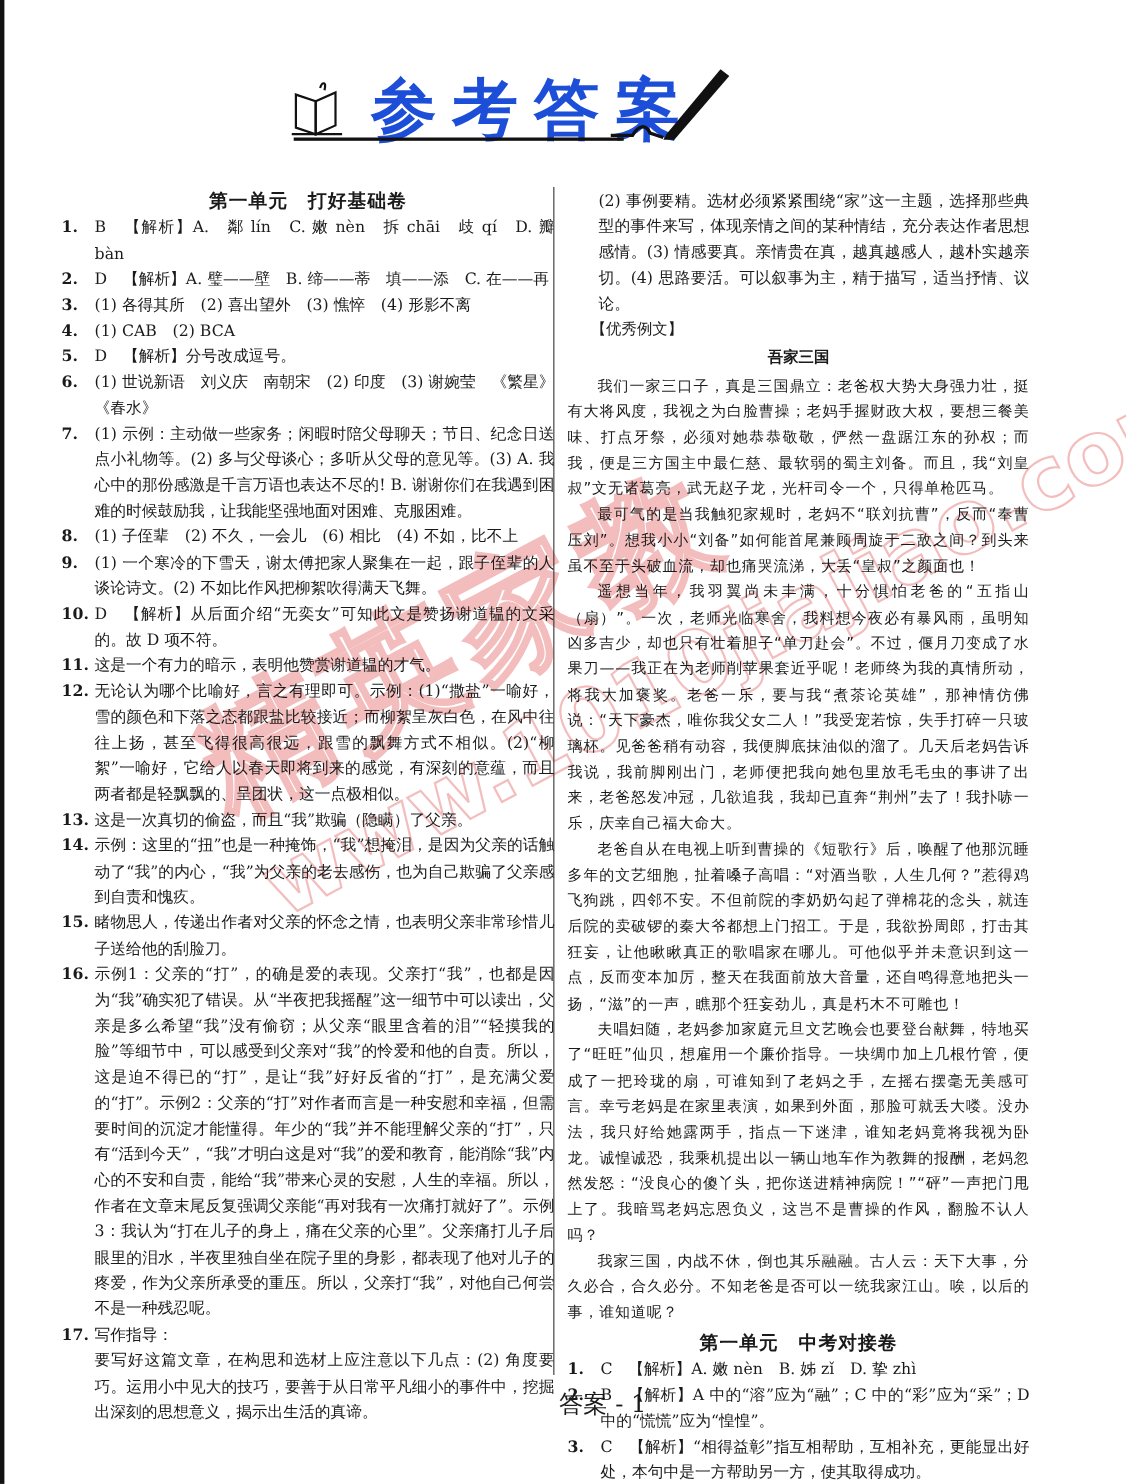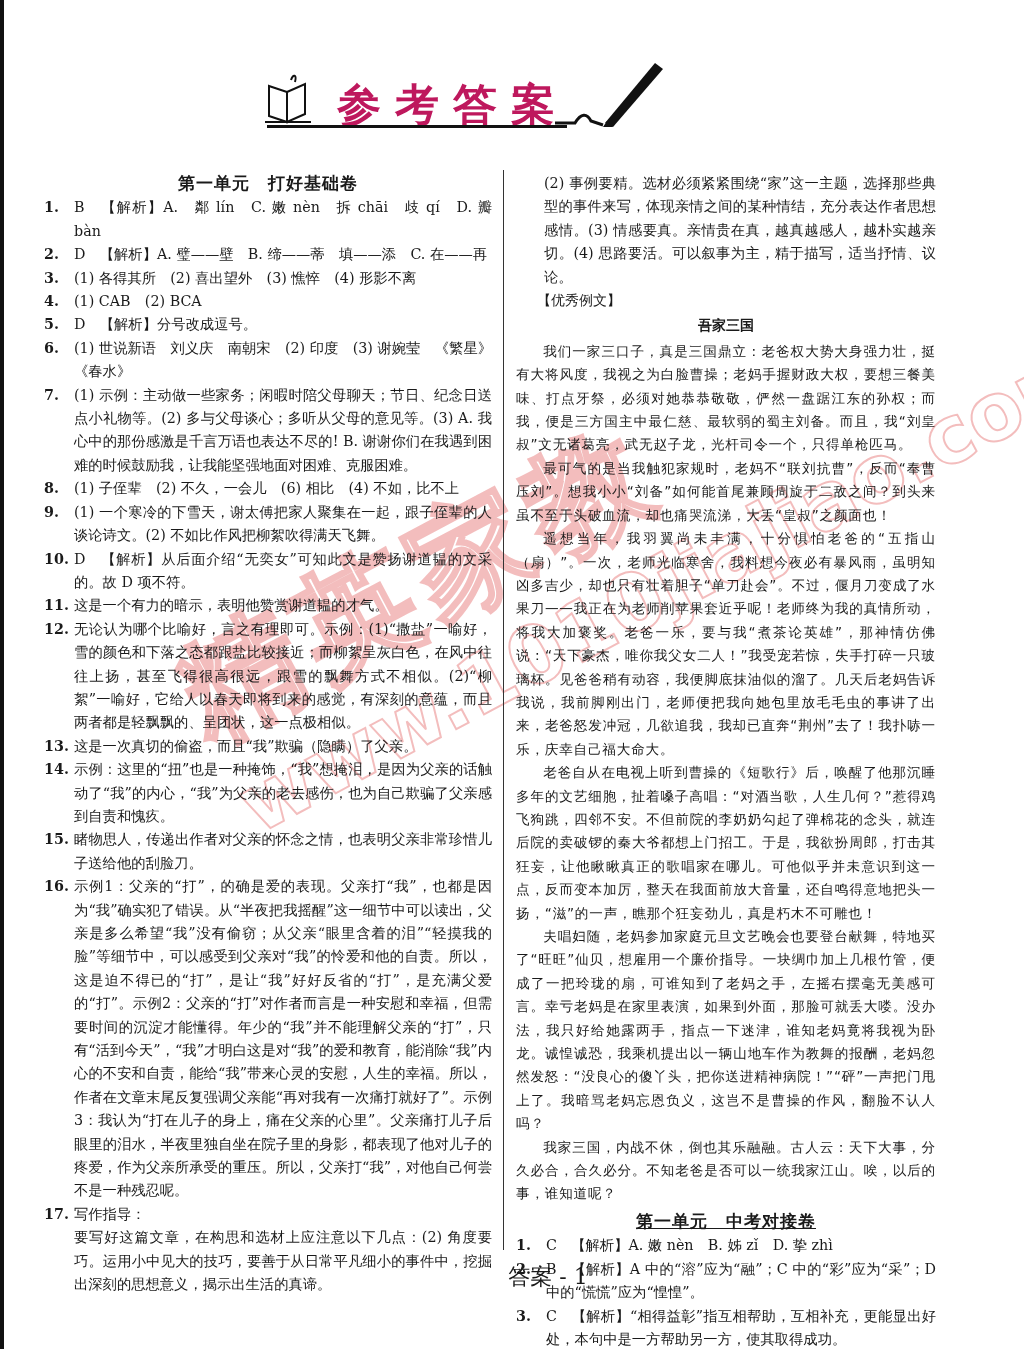--- a/index.html
+++ b/index.html
@@ -4,29 +4,29 @@
 <style>
   html, body { margin: 0; padding: 0; background: #ffffff; }
   body {
     width: 1024px; height: 1349px; position: relative; overflow: hidden;
     font-family: "DejaVu Serif", "Liberation Serif", serif;
     color: #1a1a1a;
   }
   .left-edge { position: absolute; left: 0; top: 0; width: 4px; height: 1349px; background: #111; }
   .header { position: absolute; left: 255px; top: 60px; width: 500px; height: 80px; }
   .header .title {
-    position: absolute; left: 82px; top: 16px;
-    font-family: "DejaVu Serif", serif; font-weight: bold; font-size: 44px; letter-spacing: 14px; color: #be185d;
+    position: absolute; left: 82px; top: 0;
+    font-family: "DejaVu Serif", serif; font-weight: bold; font-size: 60px; letter-spacing: 14px; color: #1d4ed8;
   }
   .header .rule { position: absolute; left: 12px; top: 65px; width: 300px; height: 3px; background: #111; }
   .header .book { position: absolute; left: 10px; top: 12px; width: 48px; height: 52px; }
   .header .pen { position: absolute; left: 300px; top: -5px; width: 130px; height: 80px; }
 
   .col { position: absolute; top: 172px; font-size: 14.3px; line-height: 23.4px; }
-  .col.left { left: 44px; width: 448px; }
+  .col.left { left: 56px; width: 448px; }
   .col.right { left: 516px; width: 420px; }
   .divider { position: absolute; left: 503px; top: 170px; width: 1px; height: 1080px; background: #333; }
 
   .sec-title { text-align: center; font-family: "DejaVu Sans", sans-serif; font-weight: bold; font-size: 17px; margin: 0 0 1px 0; letter-spacing: 1px; }
   .item { display: flex; }
   .item .num { flex: 0 0 30px; font-weight: bold; }
   .item .txt { flex: 1; text-align: justify; }
   .indent-block { padding-left: 28px; text-align: justify; }
   .essay-title { text-align: center; font-family: "DejaVu Sans", sans-serif; font-weight: bold; font-size: 14px; margin: 2px 0; }
   .para { text-indent: 2em; text-align: justify; font-family: "DejaVu Sans", sans-serif; font-size: 13.6px; letter-spacing: 0.8px; }
@@ -146,21 +146,21 @@
 <div class="col right">
   <div class="indent-block">(2) 事例要精。选材必须紧紧围绕“家”这一主题，选择那些典型的事件来写，体现亲情之间的某种情结，充分表达作者思想感情。(3) 情感要真。亲情贵在真，越真越感人，越朴实越亲切。(4) 思路要活。可以叙事为主，精于描写，适当抒情、议论。</div>
   <div class="label-line">【优秀例文】</div>
   <div class="essay-title">吾家三国</div>
   <div class="para">我们一家三口子，真是三国鼎立：老爸权大势大身强力壮，挺有大将风度，我视之为白脸曹操；老妈手握财政大权，要想三餐美味、打点牙祭，必须对她恭恭敬敬，俨然一盘踞江东的孙权；而我，便是三方国主中最仁慈、最软弱的蜀主刘备。而且，我“刘皇叔”文无诸葛亮，武无赵子龙，光杆司令一个，只得单枪匹马。</div>
   <div class="para">最可气的是当我触犯家规时，老妈不“联刘抗曹”，反而“奉曹压刘”。想我小小“刘备”如何能首尾兼顾周旋于二敌之间？到头来虽不至于头破血流，却也痛哭流涕，大丢“皇叔”之颜面也！</div>
   <div class="para">遥想当年，我羽翼尚未丰满，十分惧怕老爸的“五指山（扇）”。一次，老师光临寒舍，我料想今夜必有暴风雨，虽明知凶多吉少，却也只有壮着胆子“单刀赴会”。不过，偃月刀变成了水果刀——我正在为老师削苹果套近乎呢！老师终为我的真情所动，将我大加褒奖。老爸一乐，要与我“煮茶论英雄”，那神情仿佛说：“天下豪杰，唯你我父女二人！”我受宠若惊，失手打碎一只玻璃杯。见爸爸稍有动容，我便脚底抹油似的溜了。几天后老妈告诉我说，我前脚刚出门，老师便把我向她包里放毛毛虫的事讲了出来，老爸怒发冲冠，几欲追我，我却已直奔“荆州”去了！我扑哧一乐，庆幸自己福大命大。</div>
   <div class="para">老爸自从在电视上听到曹操的《短歌行》后，唤醒了他那沉睡多年的文艺细胞，扯着嗓子高唱：“对酒当歌，人生几何？”惹得鸡飞狗跳，四邻不安。不但前院的李奶奶勾起了弹棉花的念头，就连后院的卖破锣的秦大爷都想上门招工。于是，我欲扮周郎，打击其狂妄，让他瞅瞅真正的歌唱家在哪儿。可他似乎并未意识到这一点，反而变本加厉，整天在我面前放大音量，还自鸣得意地把头一扬，“滋”的一声，瞧那个狂妄劲儿，真是朽木不可雕也！</div>
   <div class="para">夫唱妇随，老妈参加家庭元旦文艺晚会也要登台献舞，特地买了“旺旺”仙贝，想雇用一个廉价指导。一块绸巾加上几根竹管，便成了一把玲珑的扇，可谁知到了老妈之手，左摇右摆毫无美感可言。幸亏老妈是在家里表演，如果到外面，那脸可就丢大喽。没办法，我只好给她露两手，指点一下迷津，谁知老妈竟将我视为卧龙。诚惶诚恐，我乘机提出以一辆山地车作为教舞的报酬，老妈忽然发怒：“没良心的傻丫头，把你送进精神病院！”“砰”一声把门甩上了。我暗骂老妈忘恩负义，这岂不是曹操的作风，翻脸不认人吗？</div>
   <div class="para">我家三国，内战不休，倒也其乐融融。古人云：天下大事，分久必合，合久必分。不知老爸是否可以一统我家江山。唉，以后的事，谁知道呢？</div>
-  <div class="sec-title" style="margin-top:4px;text-decoration:underline;">第一单元　中考对接卷</div>
+  <div class="sec-title" style="margin-top:4px;">第一单元　中考对接卷</div>
   <div class="item">
       <span class="num">1.</span>
       <span class="txt">C　【解析】A. 嫩 nèn　B. 姊 zǐ　D. 挚 zhì</span>
     </div>
   <div class="item">
       <span class="num">2.</span>
       <span class="txt">B　【解析】A 中的“溶”应为“融”；C 中的“彩”应为“采”；D 中的“慌慌”应为“惶惶”。</span>
     </div>
   <div class="item">
       <span class="num">3.</span>

